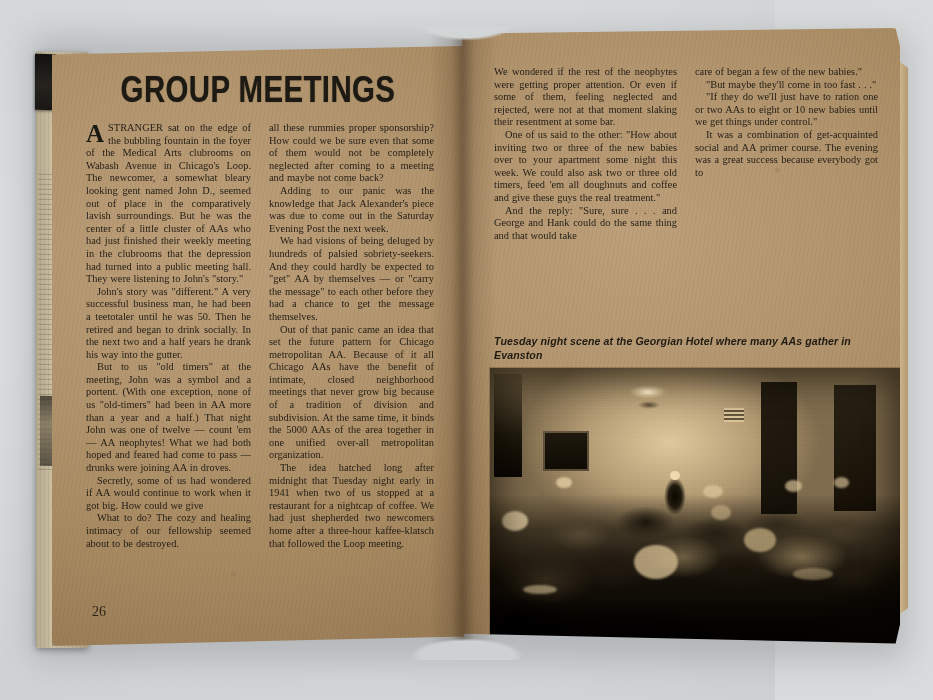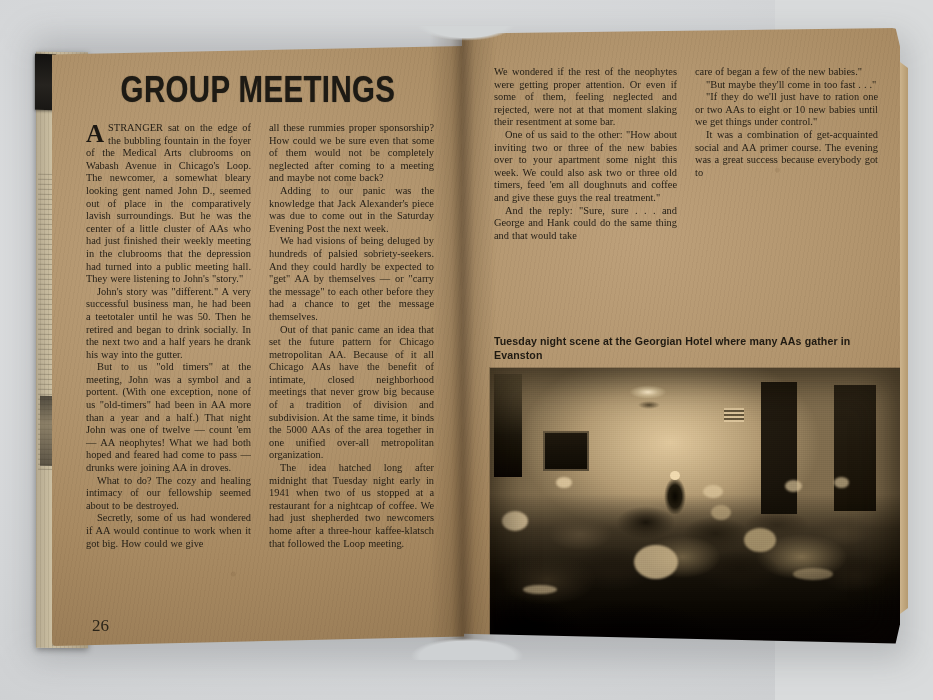--- a/index.html
+++ b/index.html
@@ -205,26 +205,27 @@
   .caption {
     position: absolute;
     left: 32px; top: 306px;
     width: 390px;
     font-family: "Liberation Sans", "DejaVu Sans", sans-serif;
     font-weight: 700;
     font-size: 10.6px;
     line-height: 14px;
     color: #1f1a12;
     letter-spacing: .1px;
+    font-style: italic;
   }
 
   .folio {
     position: absolute;
-    left: 40px; bottom: 10px;
-    font-size: 17px;
+    left: 40px; bottom: 26px;
+    font-size: 14px;
     color: #2a2418;
     text-align: right;
   }
 
   
   .photo-wrap {
     position: absolute;
     left: 28px; top: 340px;
     width: 410px; height: 286px;
     overflow: hidden;
@@ -362,22 +363,22 @@
 
     <div class="headline">GROUP MEETINGS</div>
 
     <div id="left-cols" class="cols">
       <div class="col">
         <p class="first">
           <span class="dropcap">A</span><span>STRANGER sat on the edge of the bubbling fountain in the foyer of the Medical Arts clubrooms on Wabash Avenue in Chicago's Loop. The newcomer, a somewhat bleary looking gent named John D., seemed out of place in the comparatively lavish surroundings. But he was the center of a little cluster of AAs who had just finished their weekly meeting in the clubrooms that the depression had turned into a public meeting hall. They were listening to John's "story."</span>
         </p>
         <p>John's story was "different." A very successful business man, he had been a teetotaler until he was 50. Then he retired and began to drink socially. In the next two and a half years he drank his way into the gutter.</p>
         <p>But to us "old timers" at the meeting, John was a symbol and a portent. (With one exception, none of us "old-timers" had been in AA more than a year and a half.) That night John was one of twelve — count 'em — AA neophytes! What we had both hoped and feared had come to pass — drunks were joining AA in droves.</p>
+        <p>Secretly, some of us had wondered if AA would continue to work when it got big. How could we give</p>
         <p>What to do? The cozy and healing intimacy of our fellowship seemed about to be destroyed.</p>
-        <p>Secretly, some of us had wondered if AA would continue to work when it got big. How could we give</p>
       </div>
       <div class="col">
         <p class="first">all these rummies proper sponsorship? How could we be sure even that some of them would not be completely neglected after coming to a meeting and maybe not come back?</p>
         <p>Adding to our panic was the knowledge that Jack Alexander's piece was due to come out in the Saturday Evening Post the next week.</p>
         <p>We had visions of being deluged by hundreds of palsied sobriety-seekers. And they could hardly be expected to "get" AA by themselves — or "carry the message" to each other before they had a chance to get the message themselves.</p>
         <p>Out of that panic came an idea that set the future pattern for Chicago metropolitan AA. Because of it all Chicago AAs have the benefit of intimate, closed neighborhood meetings that never grow big because of a tradition of division and subdivision. At the same time, it binds the 5000 AAs of the area together in one unified over-all metropolitan organization.</p>
         <p>The idea hatched long after midnight that Tuesday night early in 1941 when two of us stopped at a restaurant for a nightcap of coffee. We had just shepherded two newcomers home after a three-hour kaffee-klatsch that followed the Loop meeting.</p>
       </div>
     </div>
 

